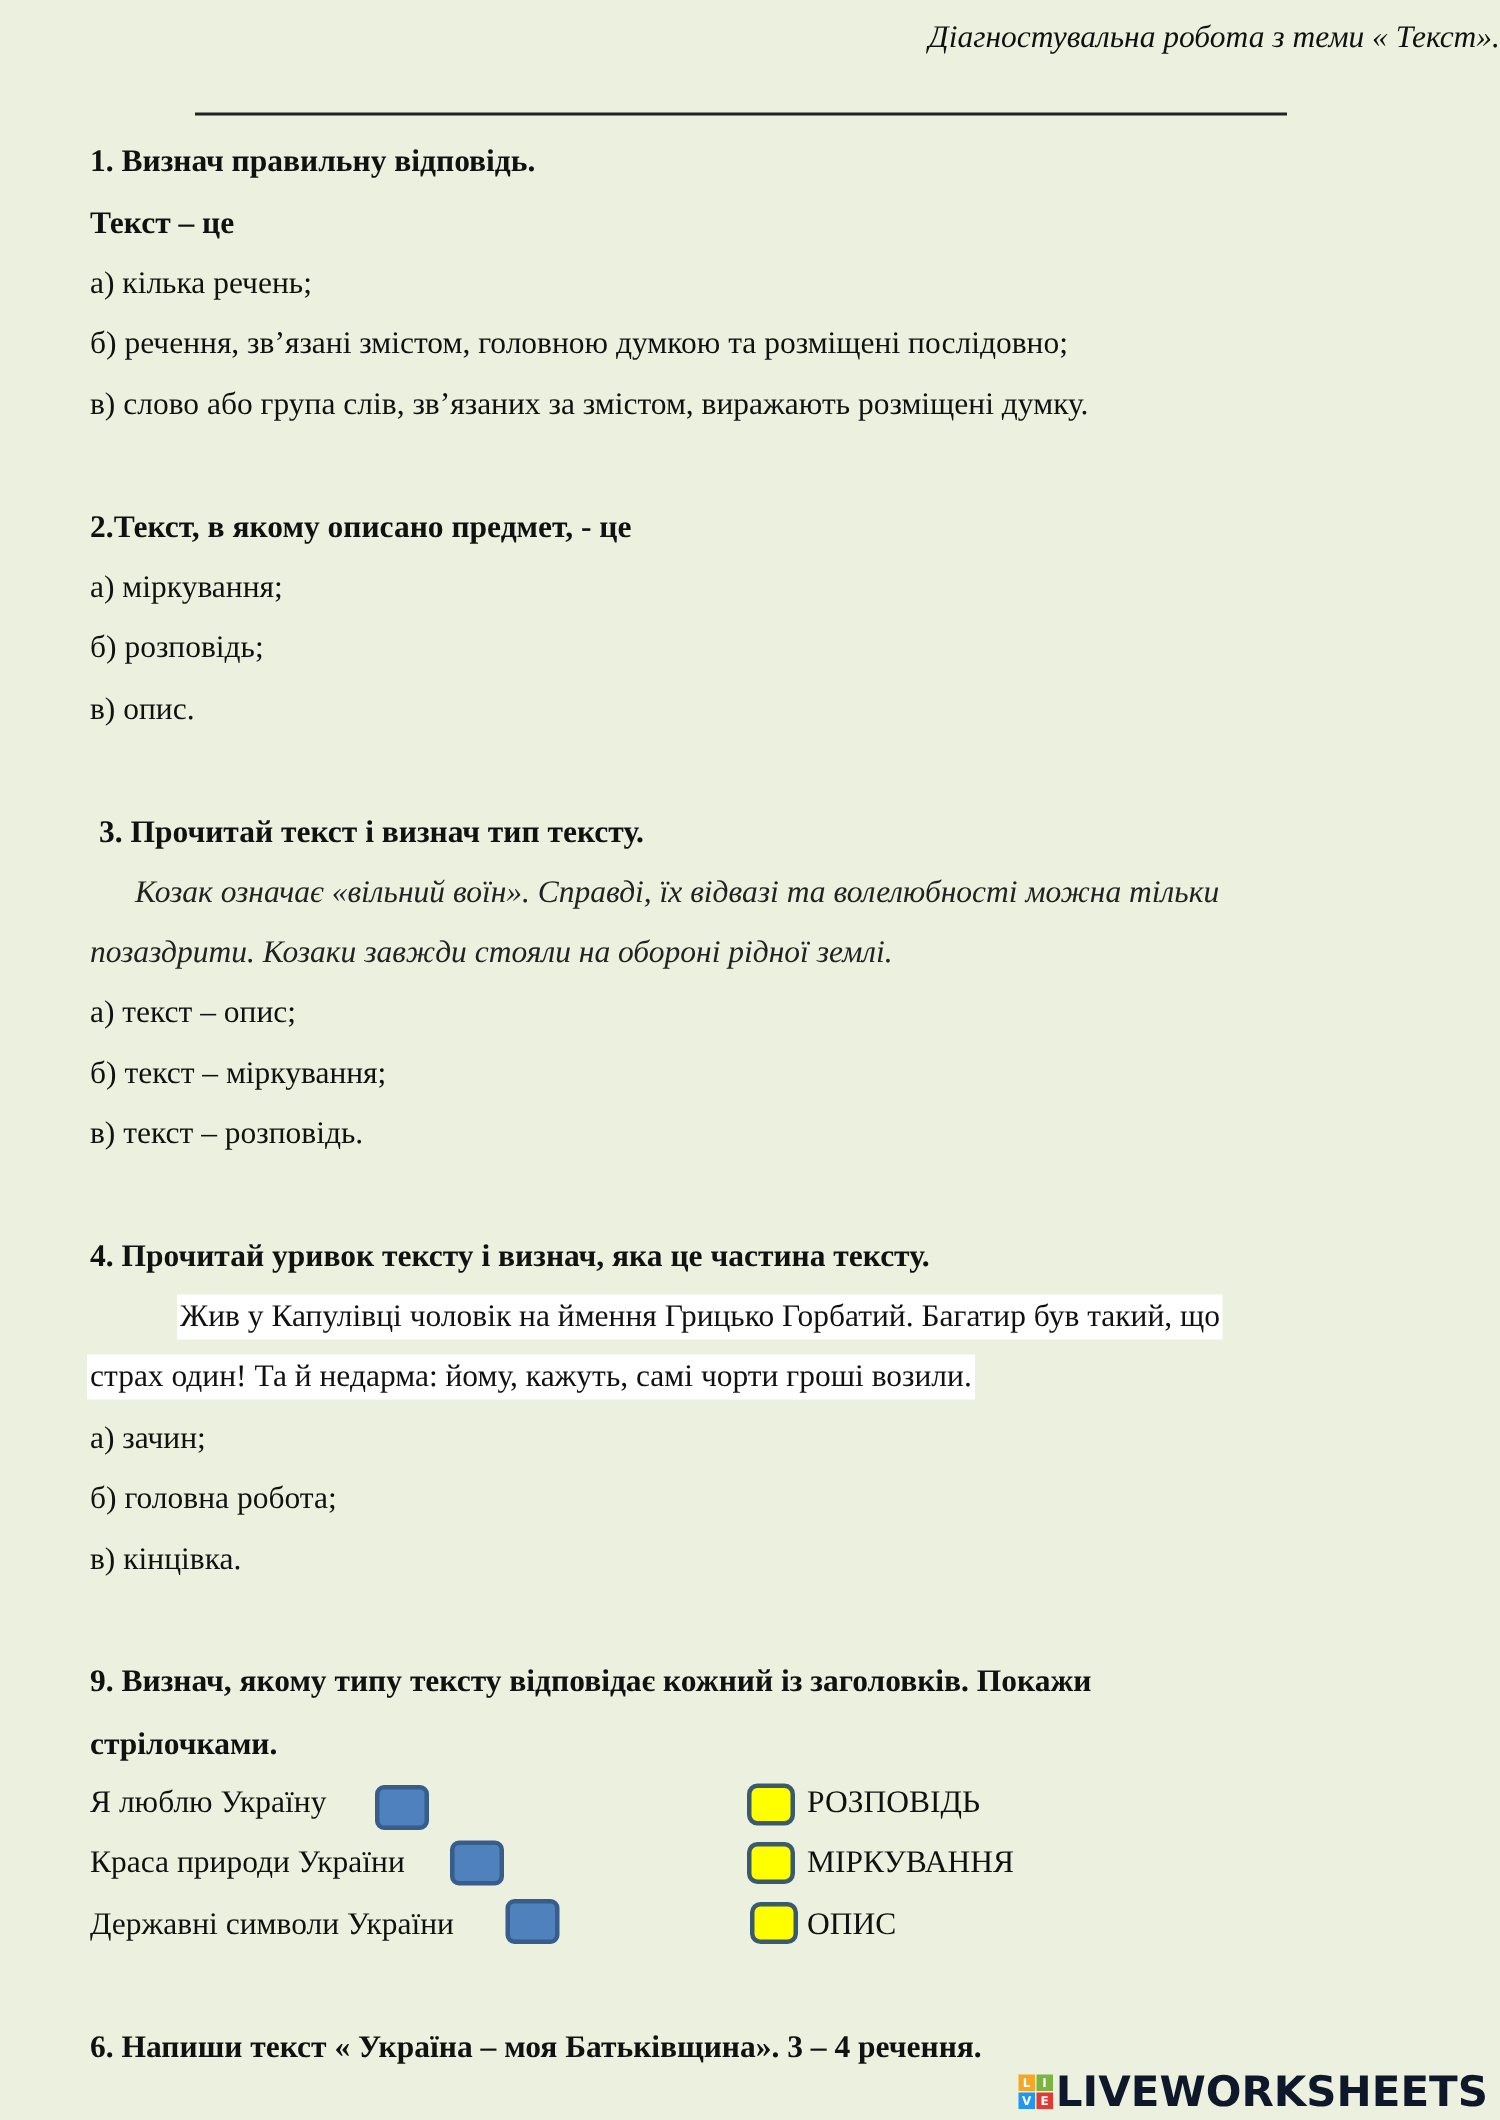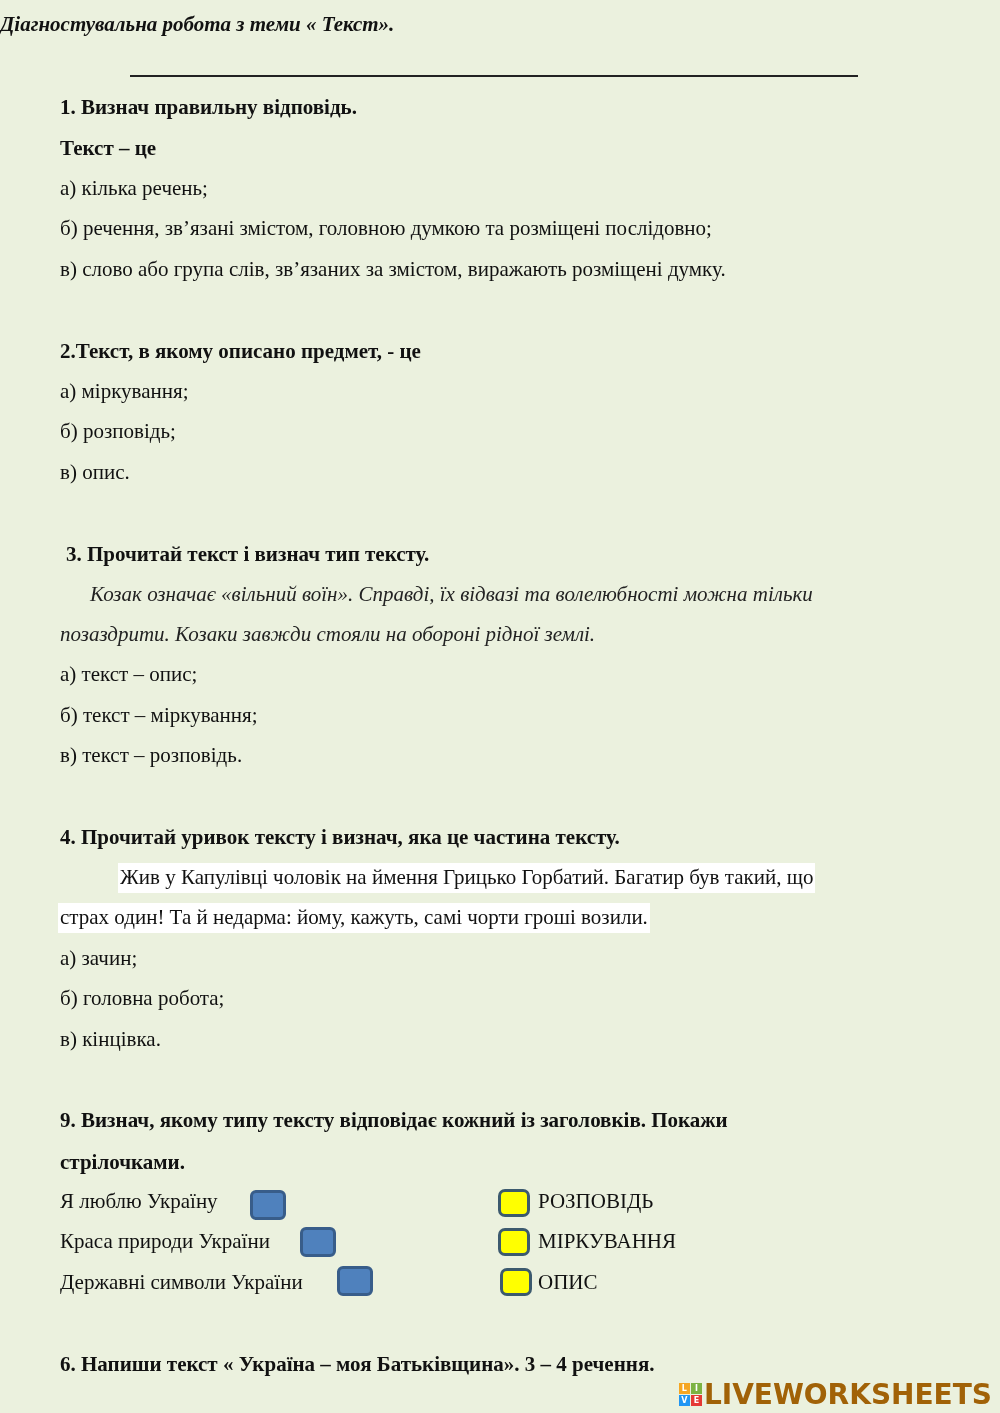--- a/index.html
+++ b/index.html
@@ -5,38 +5,38 @@
   html, body { margin: 0; padding: 0; }
   body {
     width: 1000px; height: 1413px;
     background: #ebf1de;
     font-family: "Liberation Serif", "DejaVu Serif", serif;
     color: #111;
     position: relative;
     overflow: hidden;
   }
   .abs { position: absolute; white-space: nowrap; }
-  .title { left: 0; width: 1000px; text-align: left; top: 12px; font-size: 21px; font-weight: bold; font-style: italic; }
+  .title { left: 0; width: 1000px; text-align: right; top: 12px; font-size: 21px; font-weight: normal; font-style: italic; }
   .rule { left: 130px; top: 75px; width: 728px; height: 0; border-top: 2px solid #222; }
   .q { font-size: 21px; font-weight: bold; text-align: center; }
   .opt { font-size: 21px; }
   .ital { font-size: 21px; font-style: italic; color: #222; }
   .hl { background: #ffffff; }
   .blue-box {
     position: absolute; width: 32px; height: 26px;
     background: #4f81bd; border: 3px solid #385d8a; border-radius: 6px; box-sizing: border-box;
   }
   .yellow-box {
     position: absolute; width: 32px; height: 28px;
     background: #ffff00; border: 3px solid #3c5a6e; border-radius: 7px; box-sizing: border-box;
   }
   .logo { right: 8px; top: 1378px; display: flex; align-items: center; gap: 2px; }
   .logo-grid { display: grid; grid-template-columns: 11px 11px; grid-template-rows: 11px 11px; gap: 1px; }
   .logo-grid span { display: flex; align-items: center; justify-content: center; font-family: "DejaVu Sans", sans-serif; font-size: 8px; font-weight: bold; color: #fff; }
-  .logo-text { font-family: "DejaVu Sans", sans-serif; font-weight: bold; font-size: 28px; color: #a16207; letter-spacing: 0px; }
+  .logo-text { font-family: "DejaVu Sans", sans-serif; font-weight: bold; font-size: 28px; color: #0f172a; letter-spacing: 0px; }
 </style>
 </head>
 <body>
 
 <div class="abs title">Діагностувальна  робота з теми « Текст».</div>
 <div class="abs rule"></div>
 
 <div class="abs q" style="left:60px;top:95px;">1. Визнач правильну відповідь.</div>
 <div class="abs q" style="left:60px;top:136px;">Текст – це</div>
 <div class="abs opt" style="left:60px;top:176px;">а) кілька речень;</div>

